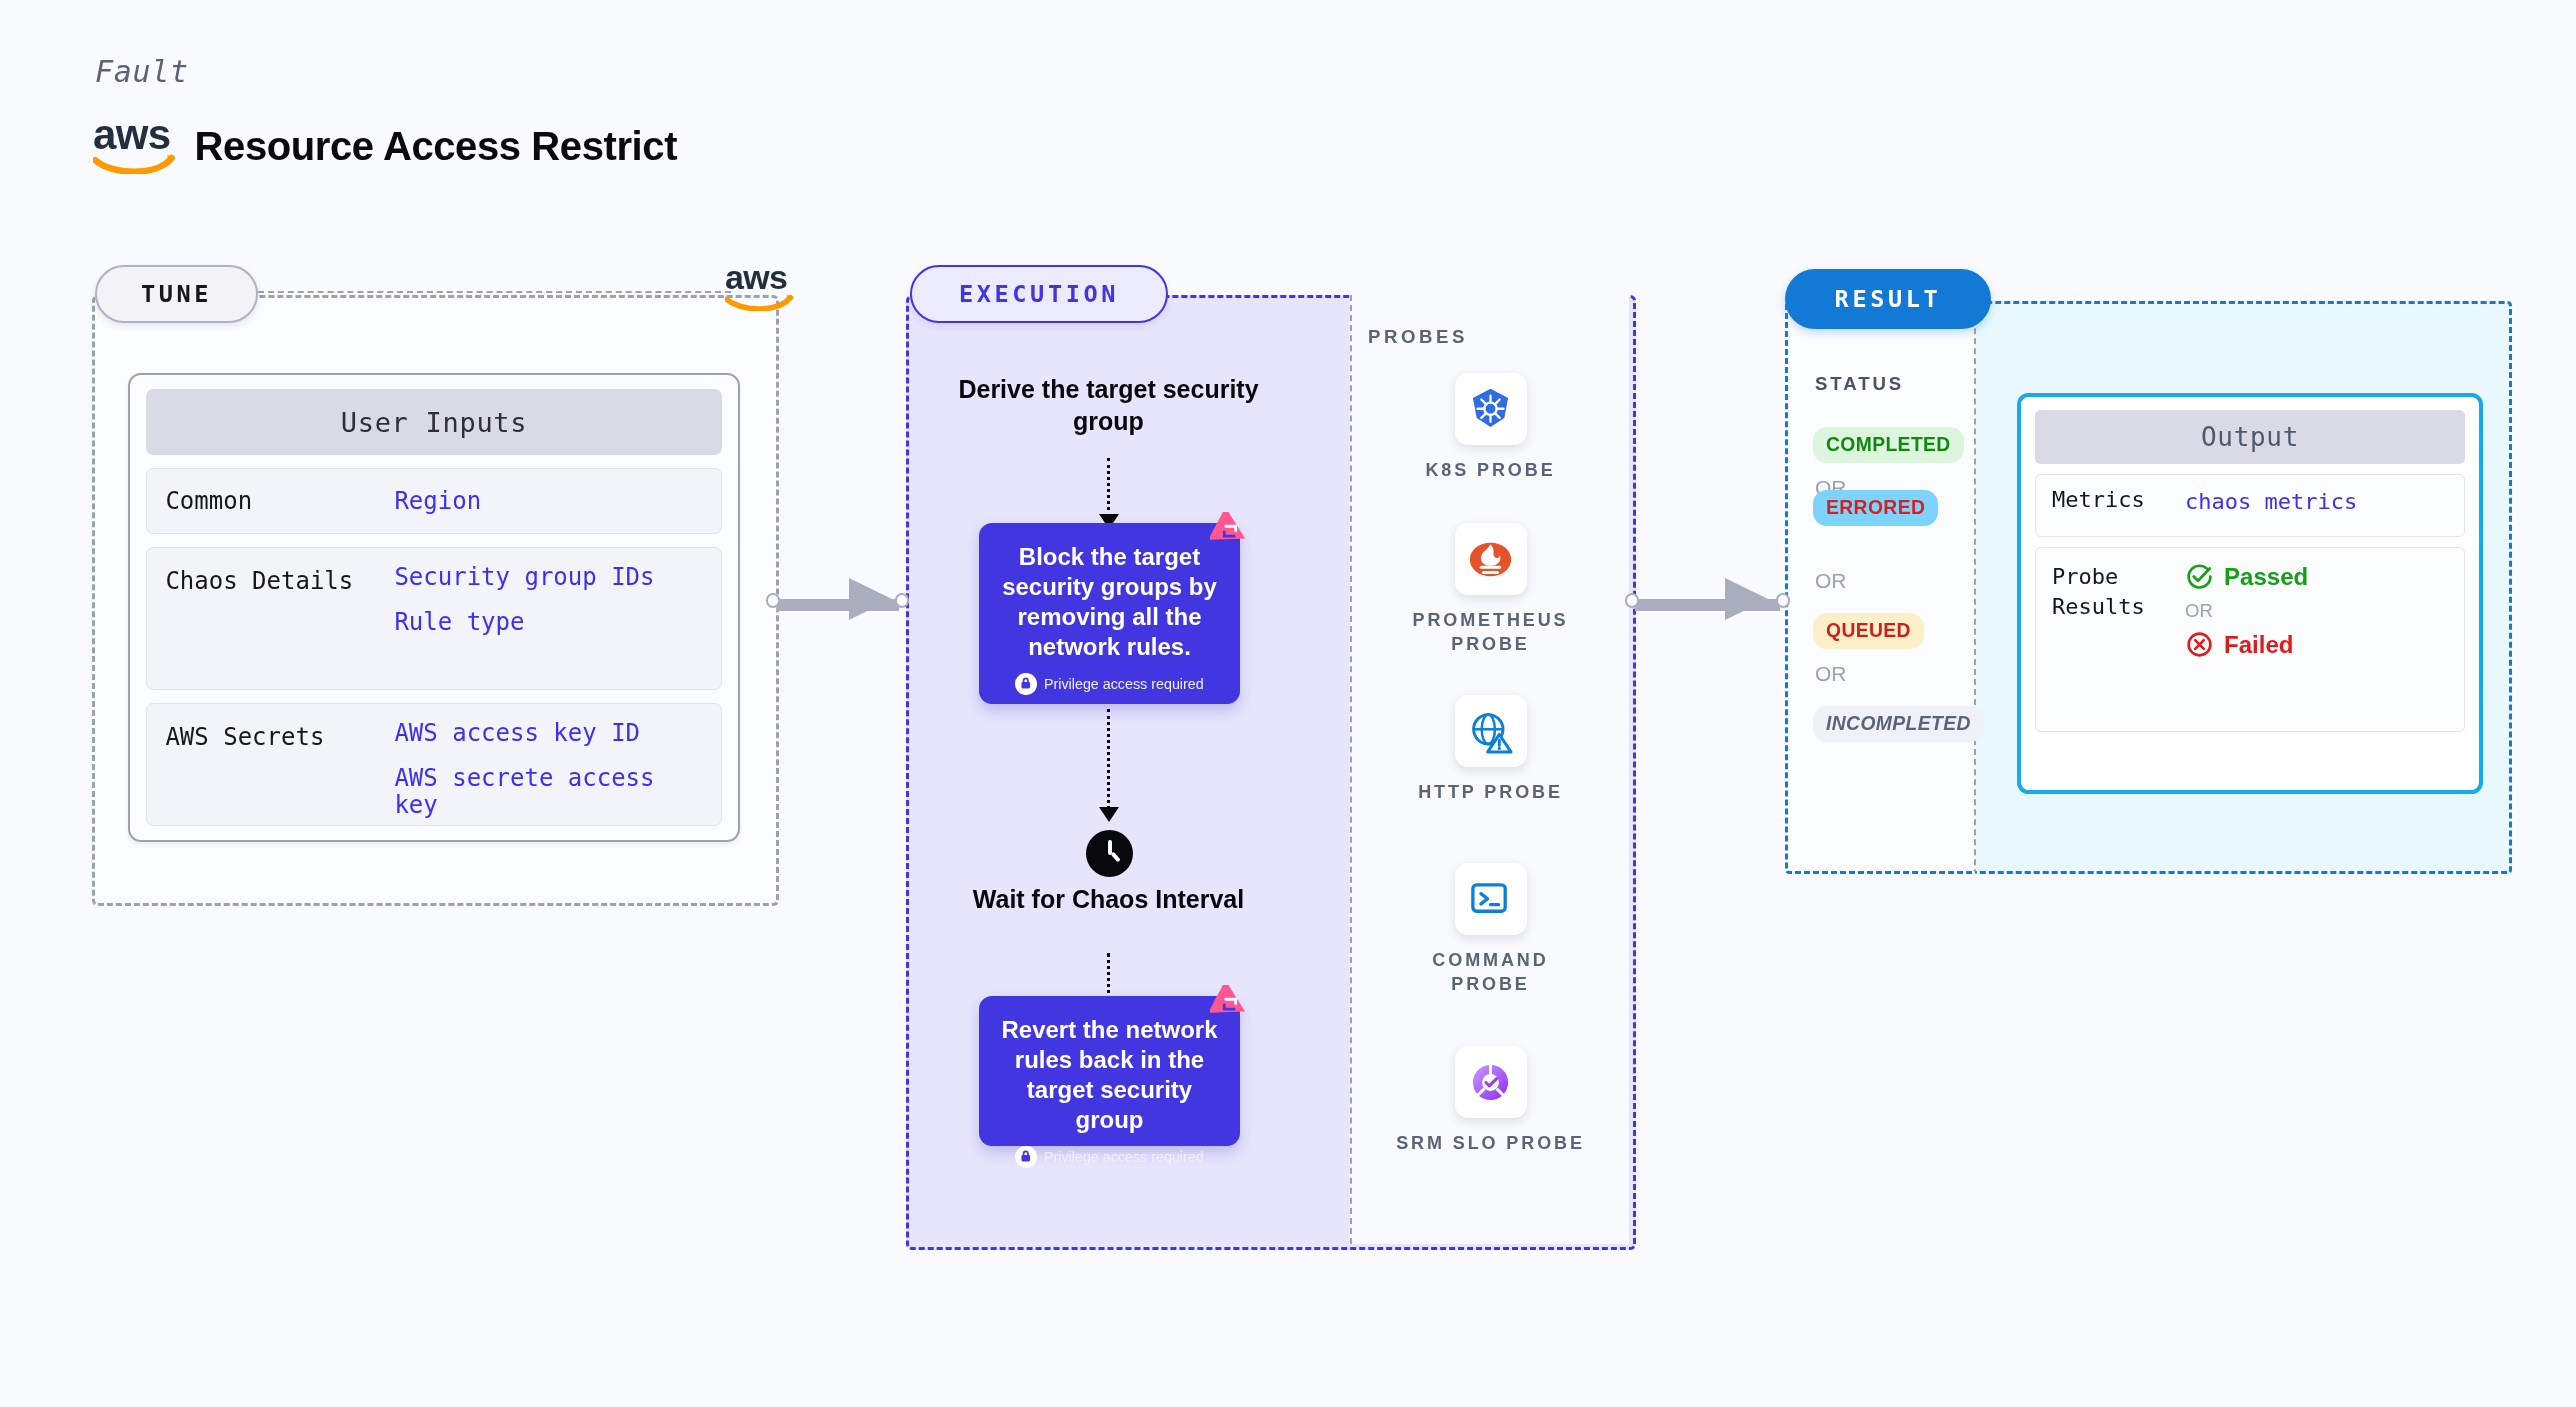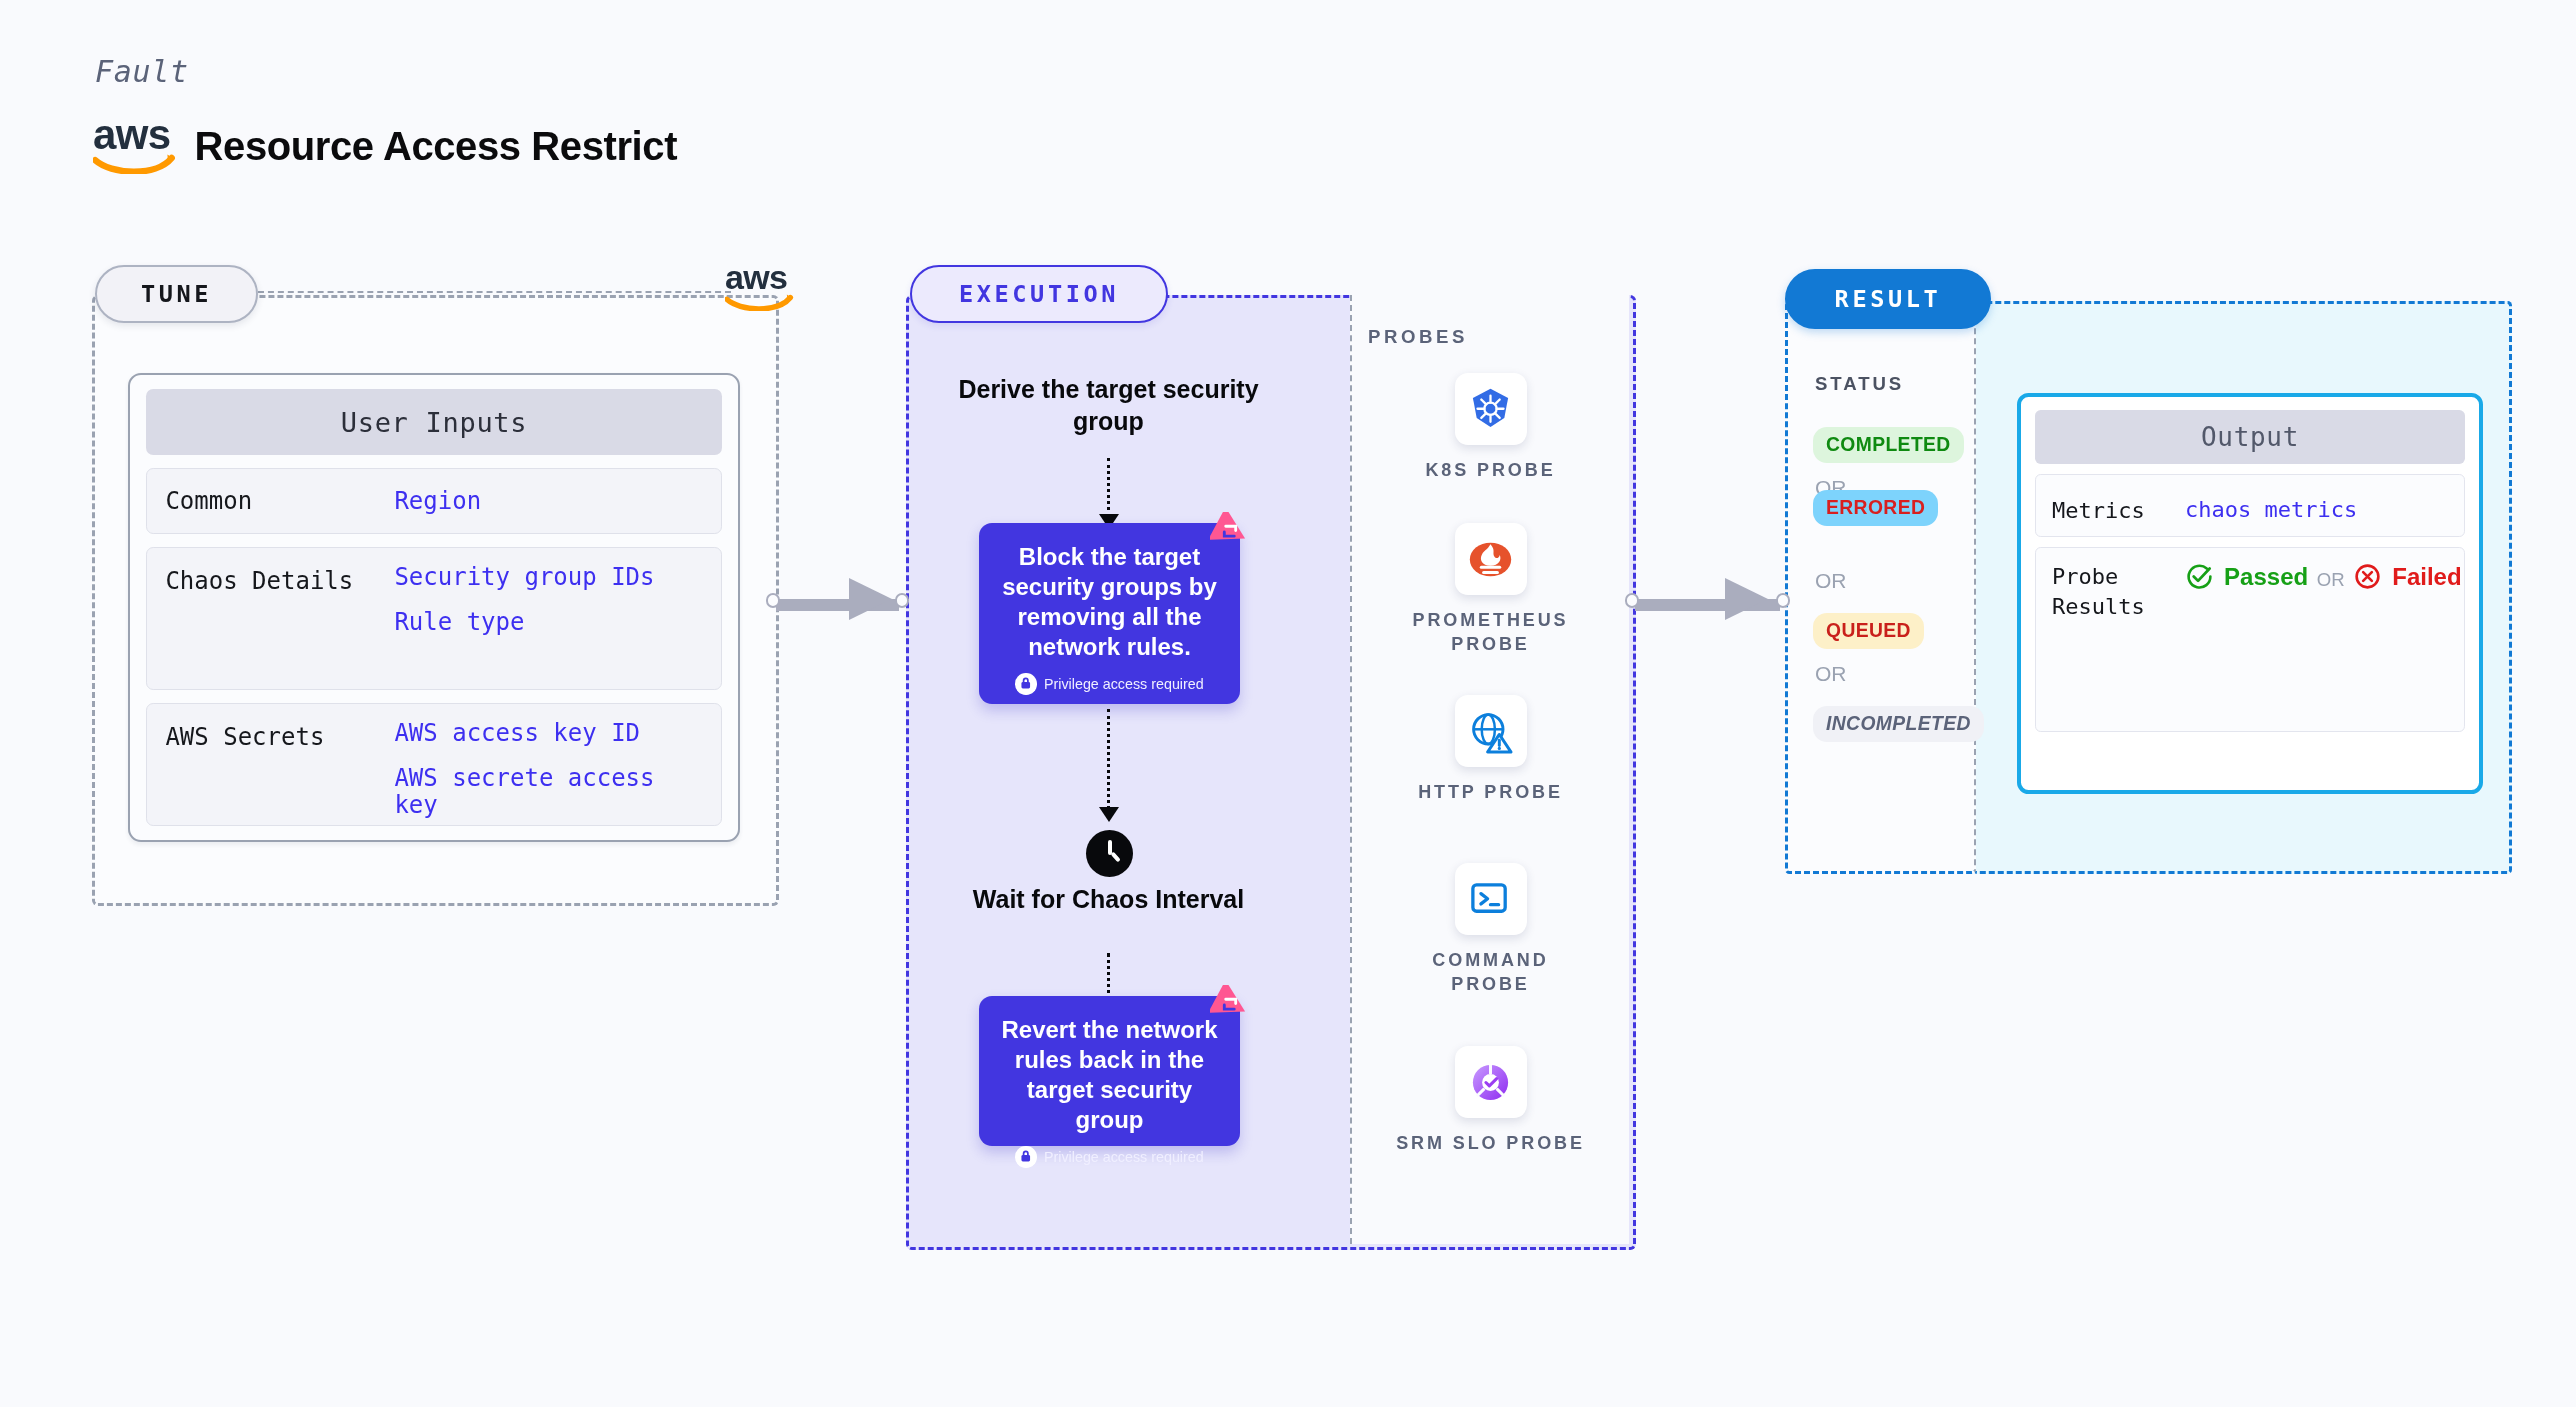--- a/index.html
+++ b/index.html
@@ -197,25 +197,25 @@
   #output-head{
     background:#d9dae6;border-radius:5.7px;height:54px;
     display:flex;align-items:center;justify-content:center;
     font-size:26px;color:#52586a;letter-spacing:0.7px;
   }
   .out-row{
     margin-top:10px;background:#fbfcfe;border:1.4px solid #e3e5ee;border-radius:5.7px;
     display:flex;align-items:flex-start;padding:14.3px 15.8px;box-sizing:border-box;
   }
   .out-row .k{font-size:22px;color:#15171c;width:133px;flex:none;line-height:1.35;}
-  #out-metrics{height:63px;align-items:flex-end;}
+  #out-metrics{height:63px;align-items:flex-start;}
   #out-metrics .k{line-height:1;}
   #out-metrics .v{font-size:22px;color:#3d2ff0;}
   #out-probe{height:185px;}
-  .pr-col{display:flex;gap:8.6px;align-items:flex-end;}
+  .pr-col{display:flex;flex-direction:column;gap:8.6px;}
   .pr-item{display:flex;align-items:center;gap:10px;font-size:24px;font-weight:bold;}
   .pr-or{font-size:18.6px;color:#9aa2b1;font-weight:normal;}
 </style>
 </head>
 <body>
 
 <div id="fault-label" class="mono">Fault</div>
 
 <div id="title-row">
   <span class="aws-logo" style="width:83px;">

